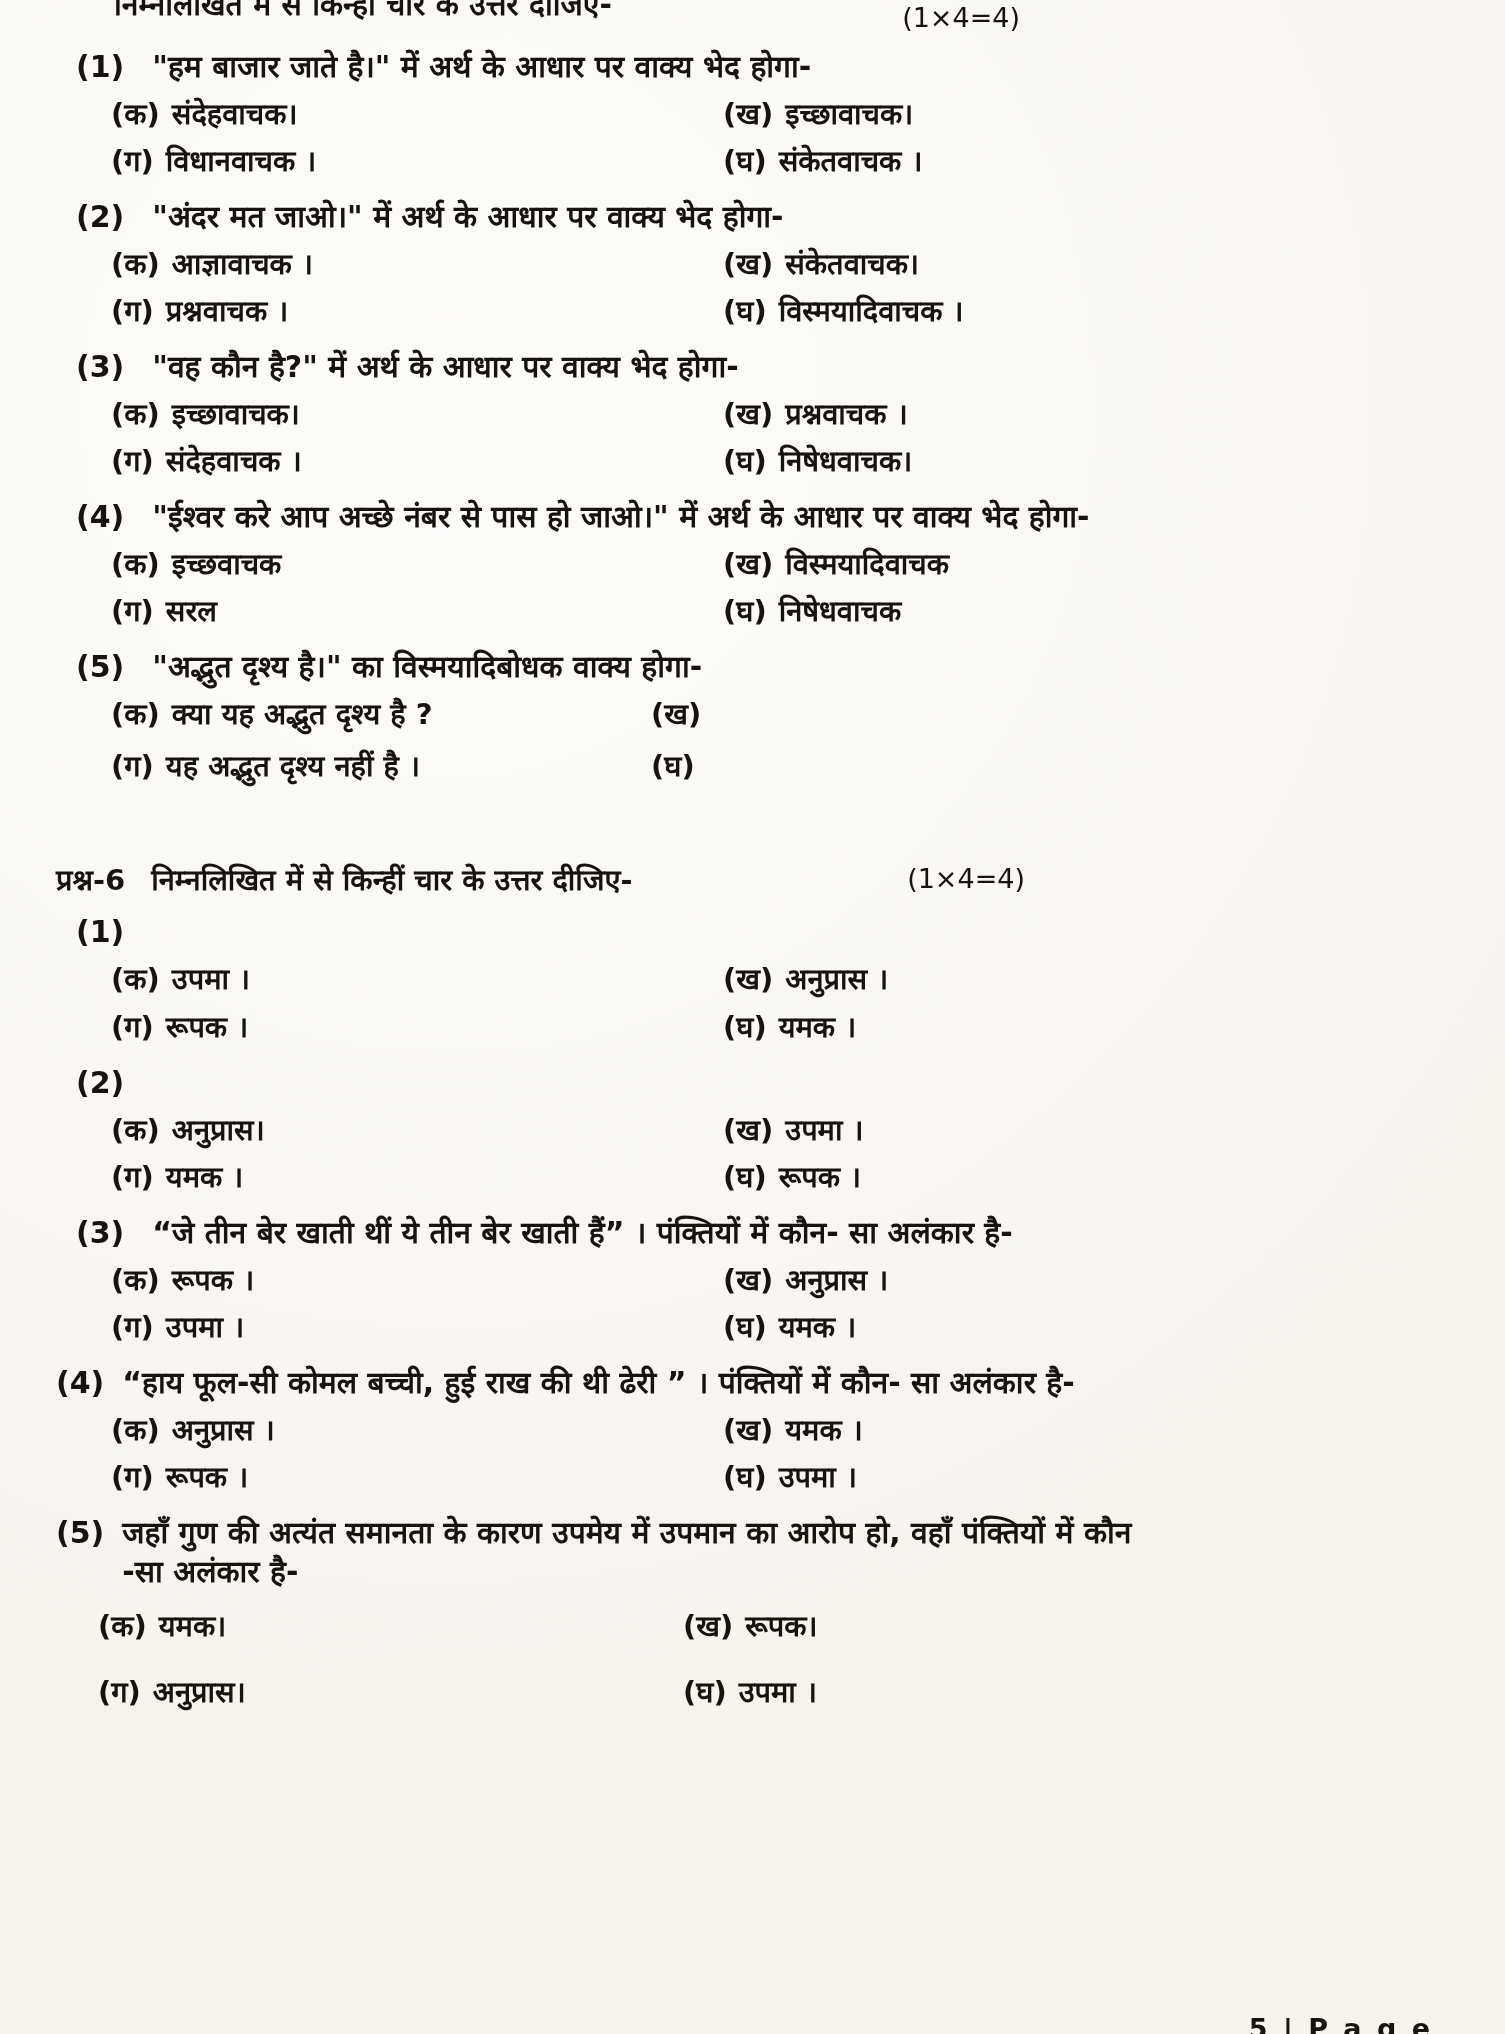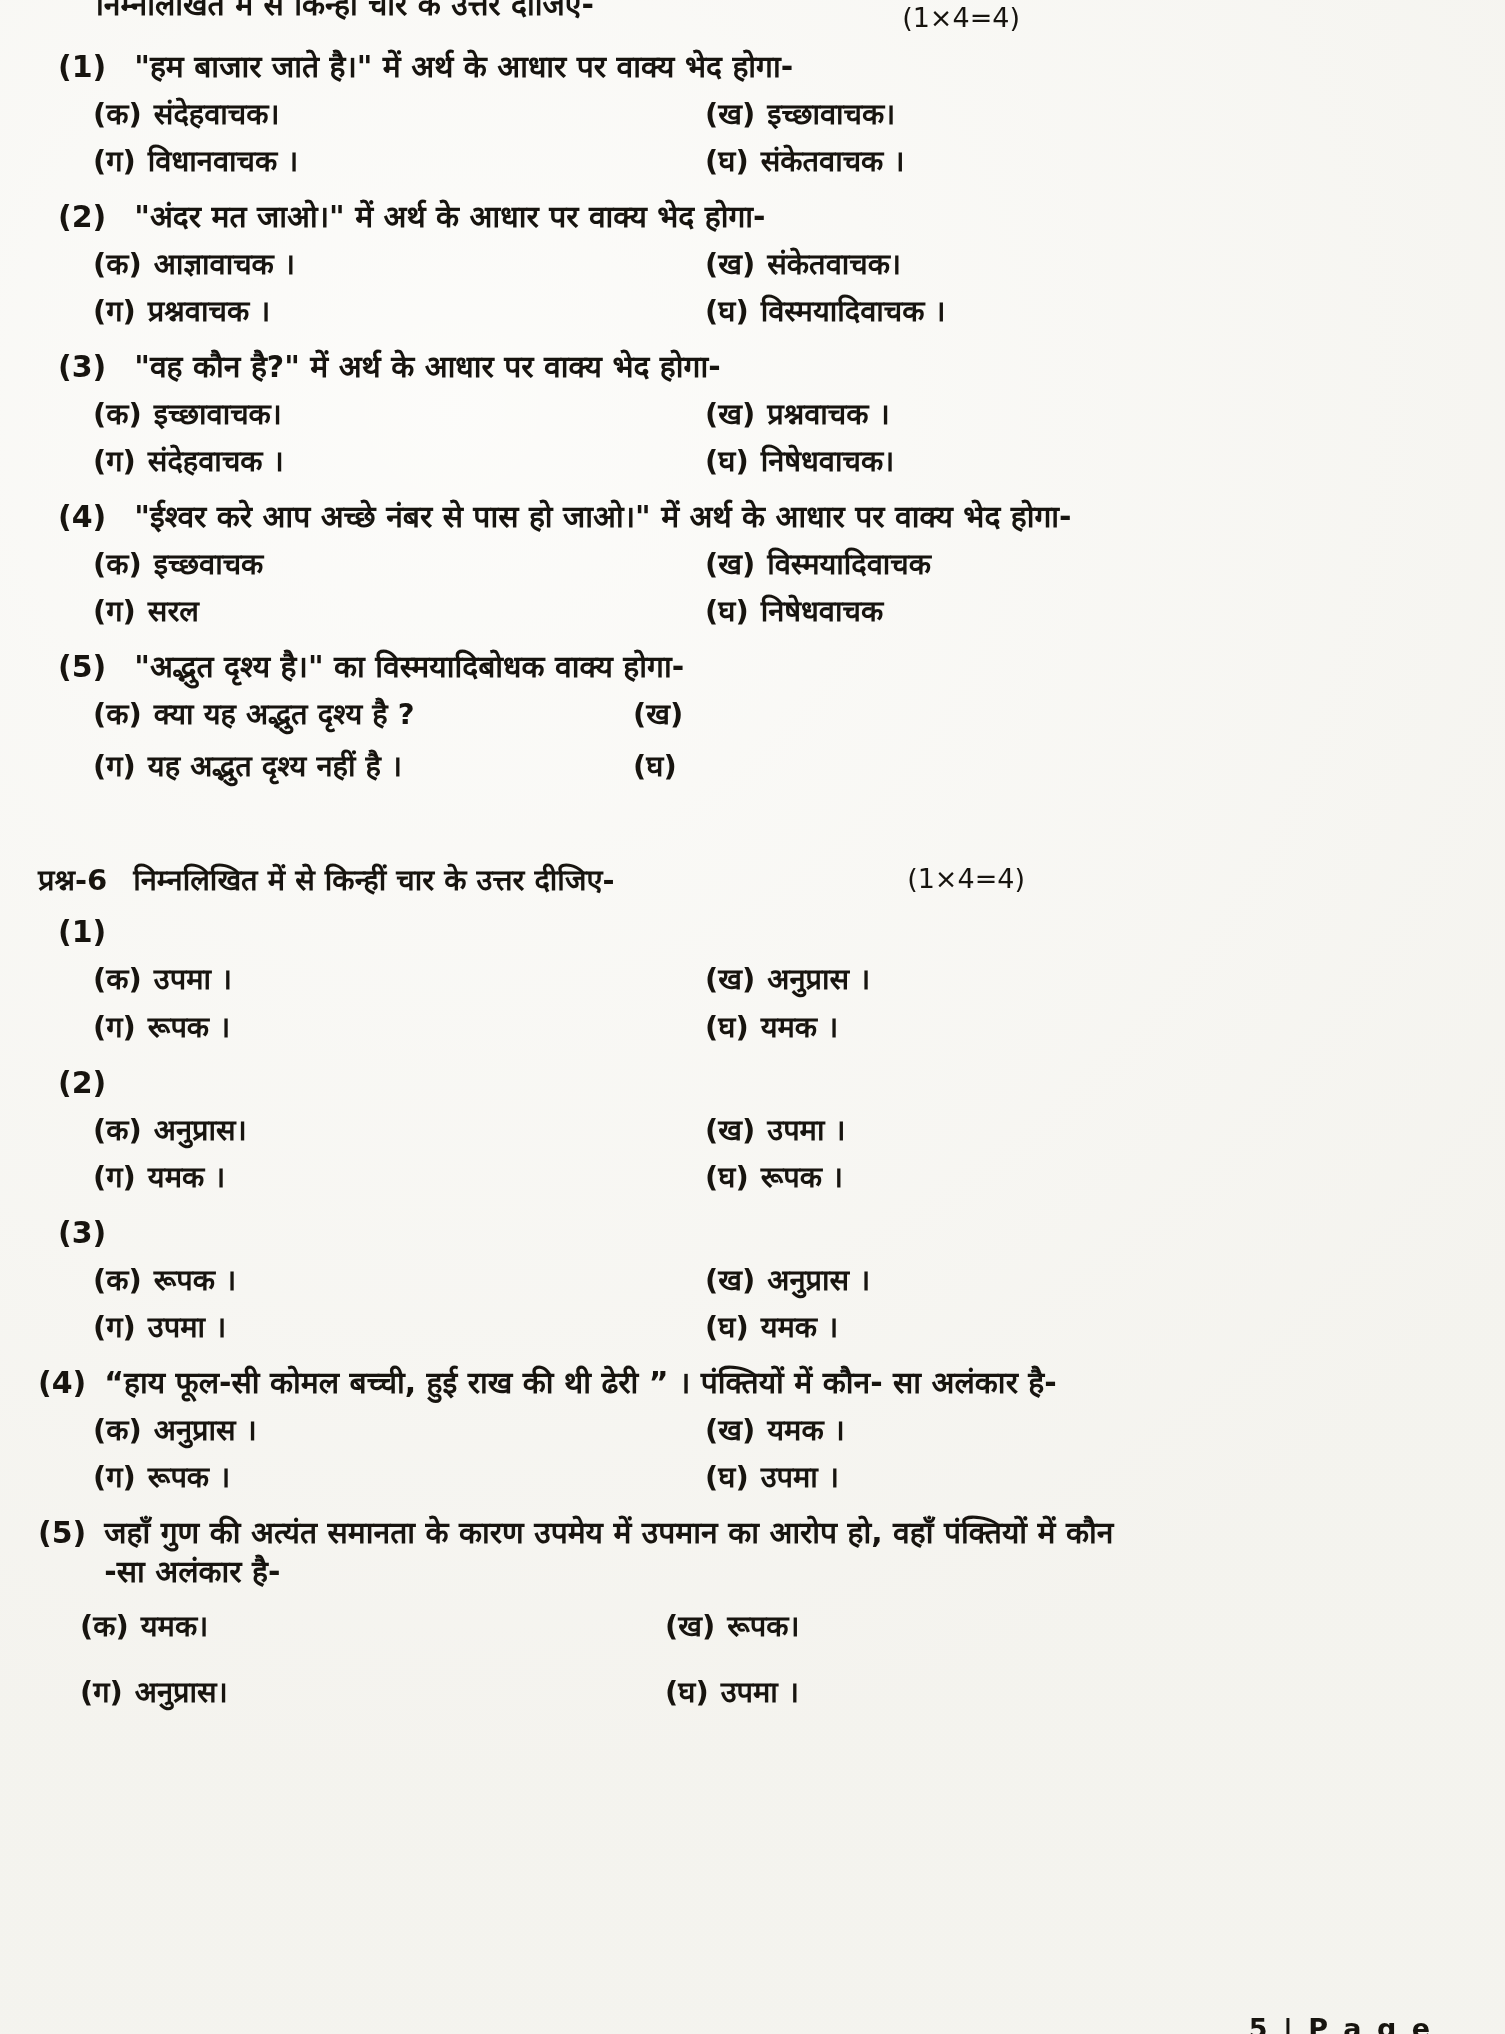--- a/index.html
+++ b/index.html
@@ -5,21 +5,21 @@
   * { margin:0; padding:0; box-sizing:border-box; }
   html,body { width:1505px; height:2034px; }
   body {
     background:#f6f5f0;
     font-family:"DejaVu Sans", sans-serif;
     color:#17140f;
   }
   .page {
     position:relative;
     width:1505px; height:2034px;
-    padding:0 55px 0 38px;
+    padding:0 55px 0 56px;
     overflow:hidden;
     background:
       radial-gradient(circle at 30% 20%, rgba(255,255,255,0.6), rgba(0,0,0,0.015) 70%),
       #f8f7f2;
   }
   
   .cut-header { display:flex; align-items:flex-start; }
   .cut-clip { height:24px; overflow:hidden; margin-left:58px; }
   .cut-clip .h-text { display:block; margin-top:-17px; font-size:30px; font-weight:700; white-space:nowrap; }
   .marks { margin-left:auto; margin-right:430px; font-size:27px; font-weight:400; white-space:nowrap; padding-top:2px; }
@@ -236,20 +236,21 @@
           </div>
           <div class="opt">
             <span class="opt-label">(घ)</span>
             <span class="opt-text">रूपक ।</span>
           </div>
         </div>
       </div>
       <div class="question">
         <div class="q-line">
           <span class="q-num">(3)</span>
+          <span class="q-text">“जे तीन बेर खाती थीं ये तीन बेर खाती हैं” । पंक्तियों में कौन- सा अलंकार है-</span>
         </div>
         <div class="options">
           <div class="opt">
             <span class="opt-label">(क)</span>
             <span class="opt-text">रूपक ।</span>
           </div>
           <div class="opt">
             <span class="opt-label">(ख)</span>
             <span class="opt-text">अनुप्रास ।</span>
           </div>

